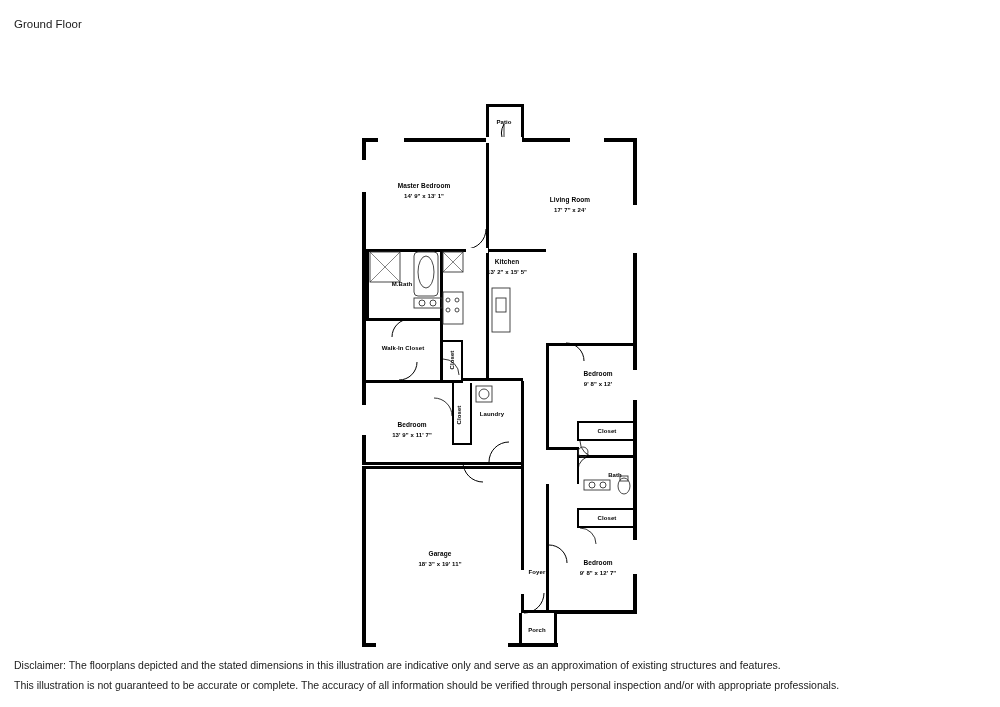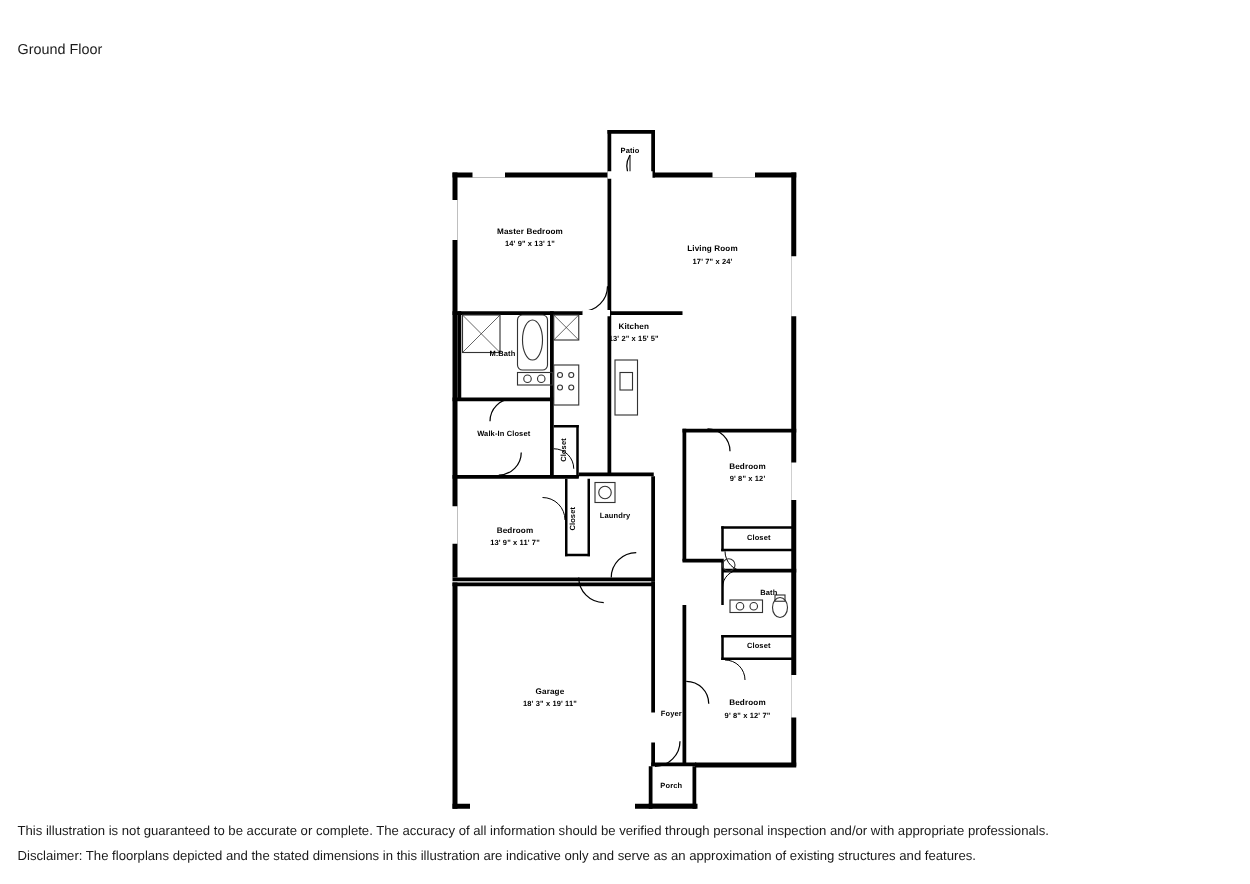--- a/index.html
+++ b/index.html
@@ -22,21 +22,21 @@
   }
   .header .title {
     font-size: 11.5px;
     color: #1a1a1a;
     line-height: 16px;
   }
   .header .subtitle {
     font-size: 11.5px;
     color: #1a1a1a;
     line-height: 16px;
-    margin-top: 20px;
+    margin-top: 4px;
   }
   .footer {
     position: absolute;
     left: 14px;
     top: 655px;
     width: 960px;
   }
   .footer div {
     font-size: 10.5px;
     color: #1a1a1a;
@@ -271,15 +271,15 @@
     <div class="lbl small" style="left: 607px; top: 431px;"><span>Closet</span></div>
     <div class="lbl small" style="left: 615px; top: 475px;"><span>Bath</span></div>
     <div class="lbl small" style="left: 607px; top: 518px;"><span>Closet</span></div>
     <div class="lbl" style="left: 598px; top: 568px;"><span>Bedroom</span><span class="dim">9' 8" x 12' 7"</span></div>
     <div class="lbl" style="left: 440px; top: 559px;"><span>Garage</span><span class="dim">18' 3" x 19' 11"</span></div>
     <div class="lbl small" style="left: 537px; top: 572px;"><span>Foyer</span></div>
     <div class="lbl small" style="left: 537px; top: 630px;"><span>Porch</span></div>
   </div>
 
 <div class="footer">
+  <div>Disclaimer: The floorplans depicted and the stated dimensions in this illustration are indicative only and serve as an approximation of existing structures and features.</div>
   <div>This illustration is not guaranteed to be accurate or complete. The accuracy of all information should be verified through personal inspection and/or with appropriate professionals.</div>
-  <div>Disclaimer: The floorplans depicted and the stated dimensions in this illustration are indicative only and serve as an approximation of existing structures and features.</div>
 </div>
 
 </body></html>

